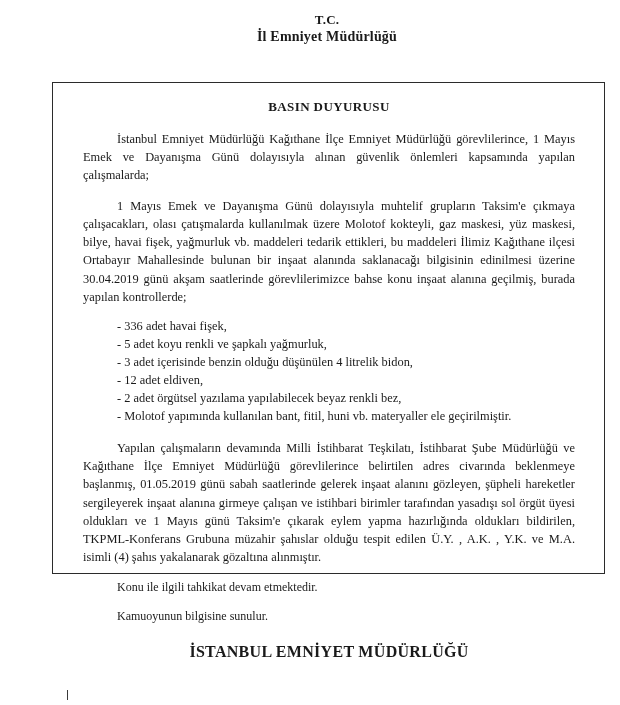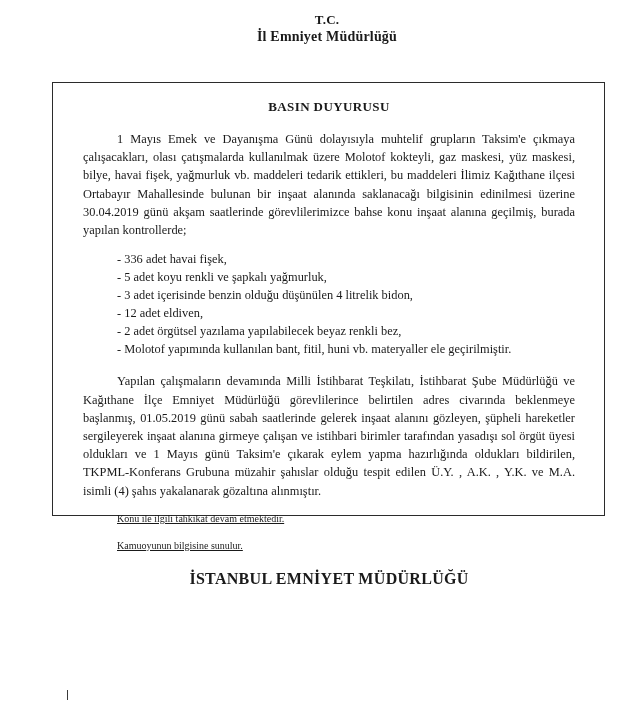--- a/index.html
+++ b/index.html
@@ -40,21 +40,21 @@
   .lh-1 { font-size: 13px; }
   .lh-2 { font-size: 14.5px; }
   .lh-3 { font-size: 14px; }
 
   
   .doc-frame {
     position: absolute;
     left: 35px;
     top: 82px;
     width: 553px;
-    height: 434px;
+    height: 492px;
     border: 1.3px solid #2b2b2b;
     box-sizing: border-box;
   }
 
   .doc-inner {
     position: absolute;
     left: 30px;
     top: 16px;
     width: 492px;
   }
@@ -84,24 +84,23 @@
   }
   ul.seizure-list li {
     font-size: 12.4px;
     line-height: 1.45;
     text-align: left;
     white-space: nowrap;
   }
 
   p.closing {
     margin: 0 0 12px 0;
-    font-size: 10px;
+    font-size: 12px;
     line-height: 1.47;
     text-indent: 34px;
-    text-decoration: underline;
   }
 
   .signature {
     margin-top: 17px;
     text-align: center;
     font-weight: bold;
     font-size: 16px;
     letter-spacing: 0.3px;
   }
 
@@ -123,20 +122,21 @@
   <div class="letterhead">
     <div class="lh-line lh-1">T.C.</div>
     <div class="lh-line lh-3">İl Emniyet Müdürlüğü</div>
   </div>
 
   <div class="doc-frame">
     <div class="doc-inner">
 
       <div class="doc-title">BASIN DUYURUSU</div>
 
+      <p class="para">İstanbul Emniyet Müdürlüğü Kağıthane İlçe Emniyet Müdürlüğü görevlilerince, 1 Mayıs Emek ve Dayanışma Günü dolayısıyla alınan güvenlik önlemleri kapsamında yapılan çalışmalarda;</p>
 
       <p class="para">1 Mayıs Emek ve Dayanışma Günü dolayısıyla muhtelif grupların Taksim'e çıkmaya çalışacakları, olası çatışmalarda kullanılmak üzere Molotof kokteyli, gaz maskesi, yüz maskesi, bilye, havai fişek, yağmurluk vb. maddeleri tedarik ettikleri, bu maddeleri İlimiz Kağıthane ilçesi Ortabayır Mahallesinde bulunan bir inşaat alanında saklanacağı bilgisinin edinilmesi üzerine 30.04.2019 günü akşam saatlerinde görevlilerimizce bahse konu inşaat alanına geçilmiş, burada yapılan kontrollerde;</p>
 
       <ul class="seizure-list">
         <li>- 336 adet havai fişek,</li>
         <li>- 5 adet koyu renkli ve şapkalı yağmurluk,</li>
         <li>- 3 adet içerisinde benzin olduğu düşünülen 4 litrelik bidon,</li>
         <li>- 12 adet eldiven,</li>
         <li>- 2 adet örgütsel yazılama yapılabilecek beyaz renkli bez,</li>
         <li>- Molotof yapımında kullanılan bant, fitil, huni vb. materyaller ele geçirilmiştir.</li>

